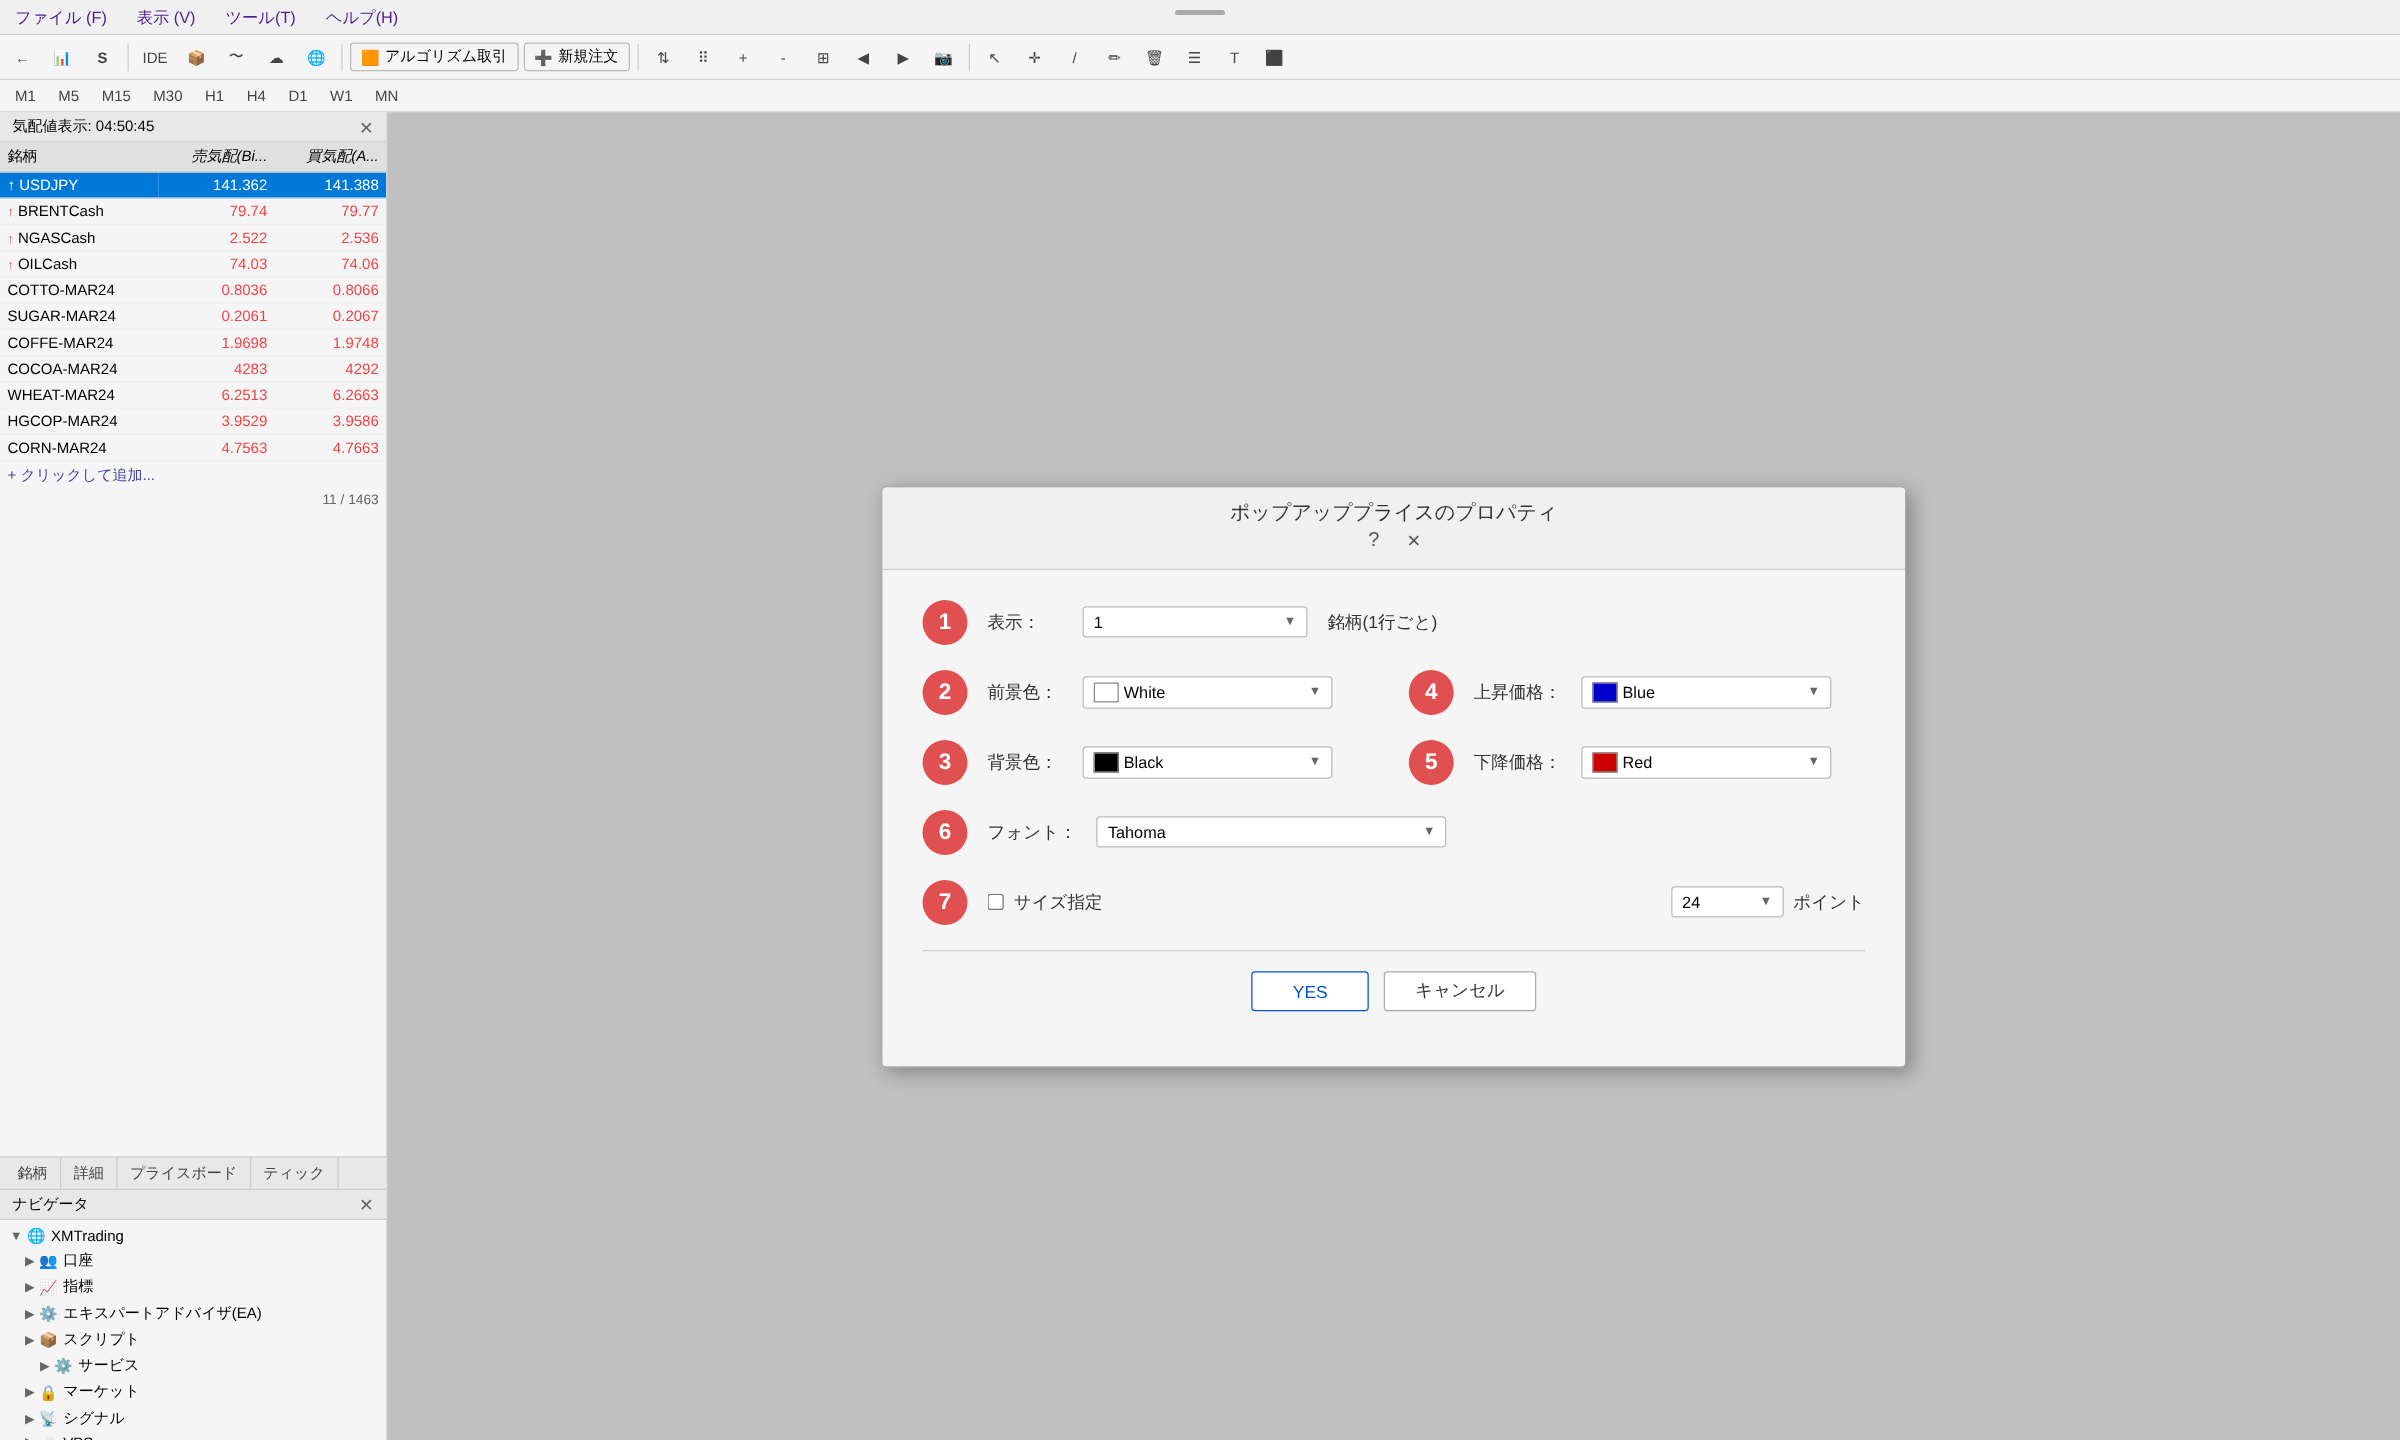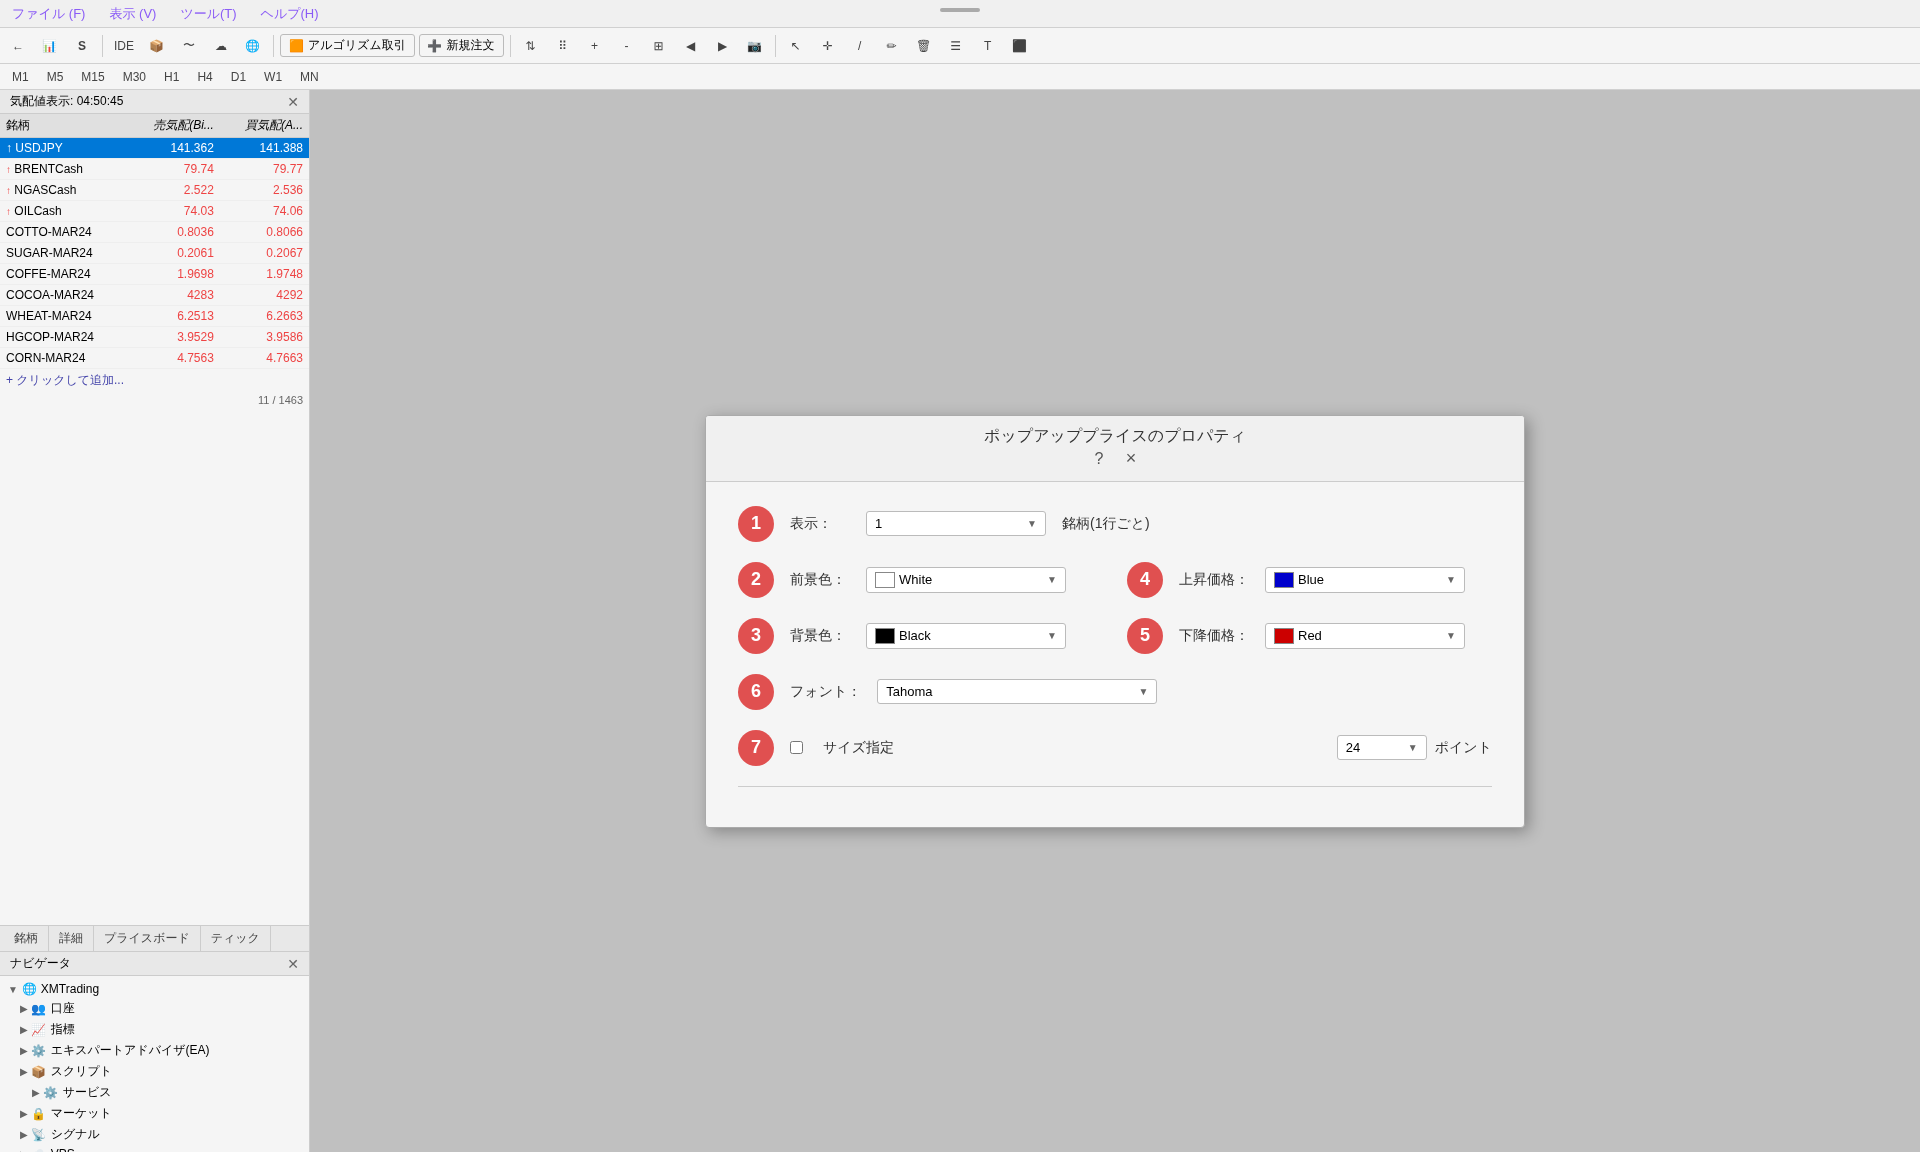--- a/index.html
+++ b/index.html
@@ -18,21 +18,21 @@
       background: #f0f0f0;
       border-bottom: 1px solid #d0d0d0;
       display: flex;
       align-items: center;
       height: 28px;
       padding: 0 8px;
       gap: 16px;
     }
     .menu-item {
       font-size: 13px;
-      color: #8b5cf6;
+      color: #4c1d95;
       cursor: pointer;
       padding: 2px 4px;
     }
 
     
     .toolbar {
       background: #f5f5f5;
       border-bottom: 1px solid #d0d0d0;
       display: flex;
       align-items: center;
@@ -335,21 +335,21 @@
       border: 1px solid #aaa;
       color: #333;
       padding: 6px 24px;
       font-size: 14px;
       border-radius: 3px;
       cursor: pointer;
     }
     .checkbox-size {
       display: flex;
       align-items: center;
-      gap: 20px;
+      gap: 8px;
     }
     .points-label {
       font-size: 14px;
       color: #333;
     }
 
     
     .drag-handle {
       position: absolute;
       top: 8px;
@@ -661,19 +661,23 @@
               <div class="select-box" style="width:90px;">
                 <span>24</span>
                 <span class="select-dropdown">▼</span>
               </div>
               <span class="points-label">ポイント</span>
             </div>
           </div>
 
           <hr class="dialog-divider">
 
+          <div class="dialog-footer">
+            <button class="btn-yes">YES</button>
+            <button class="btn-cancel">キャンセル</button>
+          </div>
 
         </div>
       </div>
     </div>
 
   </div>
 </div>
 
 </body></html>

